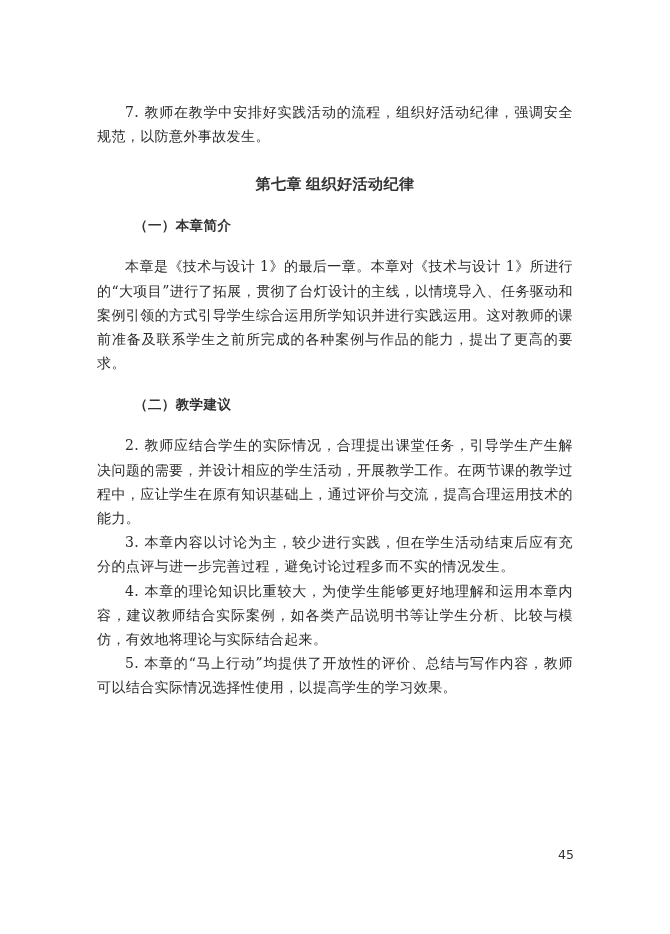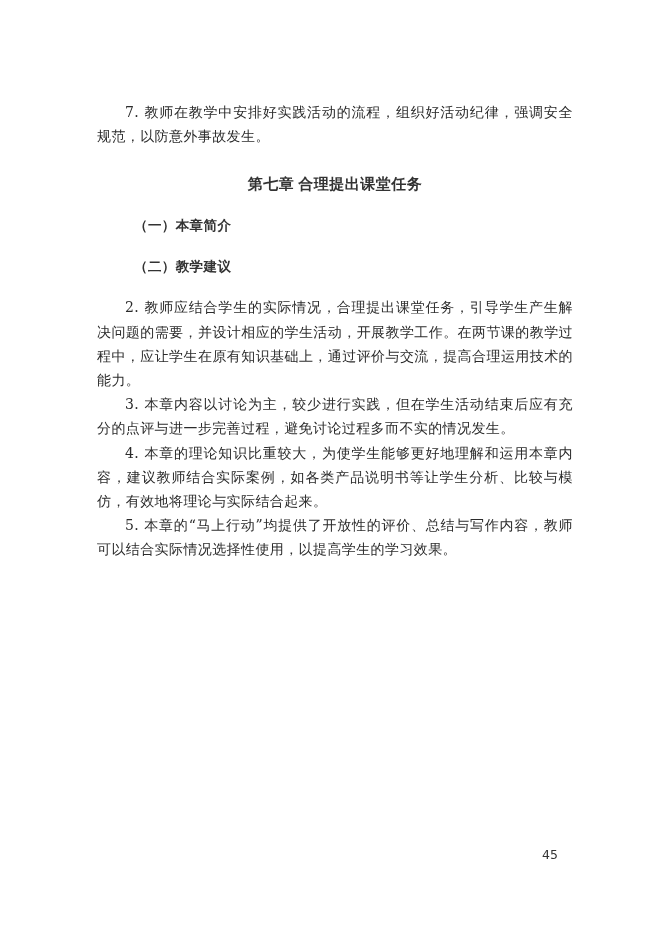--- a/index.html
+++ b/index.html
@@ -51,40 +51,41 @@
       margin: 17px;
       padding-left: 20px;
       color: #333333;
       letter-spacing: 0.4px;
     }
     .spacer {
       height: 24px;
     }
     .page-number {
       position: absolute;
-      left: 542px;
+      left: 558px;
       top: 847px;
       font-family: "DejaVu Sans", "Liberation Sans", sans-serif;
       font-size: 12.5px;
       color: #333333;
     }
   </style>
 </head>
 <body>
 
 <div class="page">
   <p class="para indent">7. 教师在教学中安排好实践活动的流程，组织好活动纪律，强调安全规范，以防意外事故发生。</p>
 
   <div class="spacer"></div>
 
   <h2 class="chapter-title">
-    <span class="num">第七章</span><span>合理提出课堂任务</span>
+    <span class="num">第七章</span><span>组织好活动纪律</span>
   </h2>
 
   <h3 class="section-heading">（一）本章简介</h3>
+  <p class="para indent">本章是《技术与设计 1》的最后一章。本章对《技术与设计 1》所进行的“大项目”进行了拓展，贯彻了台灯设计的主线，以情境导入、任务驱动和案例引领的方式引导学生综合运用所学知识并进行实践运用。这对教师的课前准备及联系学生之前所完成的各种案例与作品的能力，提出了更高的要求。</p>
 
   <h3 class="section-heading">（二）教学建议</h3>
   <p class="para indent">2. 教师应结合学生的实际情况，合理提出课堂任务，引导学生产生解决问题的需要，并设计相应的学生活动，开展教学工作。在两节课的教学过程中，应让学生在原有知识基础上，通过评价与交流，提高合理运用技术的能力。</p>
   <p class="para indent">3. 本章内容以讨论为主，较少进行实践，但在学生活动结束后应有充分的点评与进一步完善过程，避免讨论过程多而不实的情况发生。</p>
   <p class="para indent">4. 本章的理论知识比重较大，为使学生能够更好地理解和运用本章内容，建议教师结合实际案例，如各类产品说明书等让学生分析、比较与模仿，有效地将理论与实际结合起来。</p>
   <p class="para indent">5. 本章的“马上行动”均提供了开放性的评价、总结与写作内容，教师可以结合实际情况选择性使用，以提高学生的学习效果。</p>
 </div>
 
 <div class="page-number">45</div>
 

